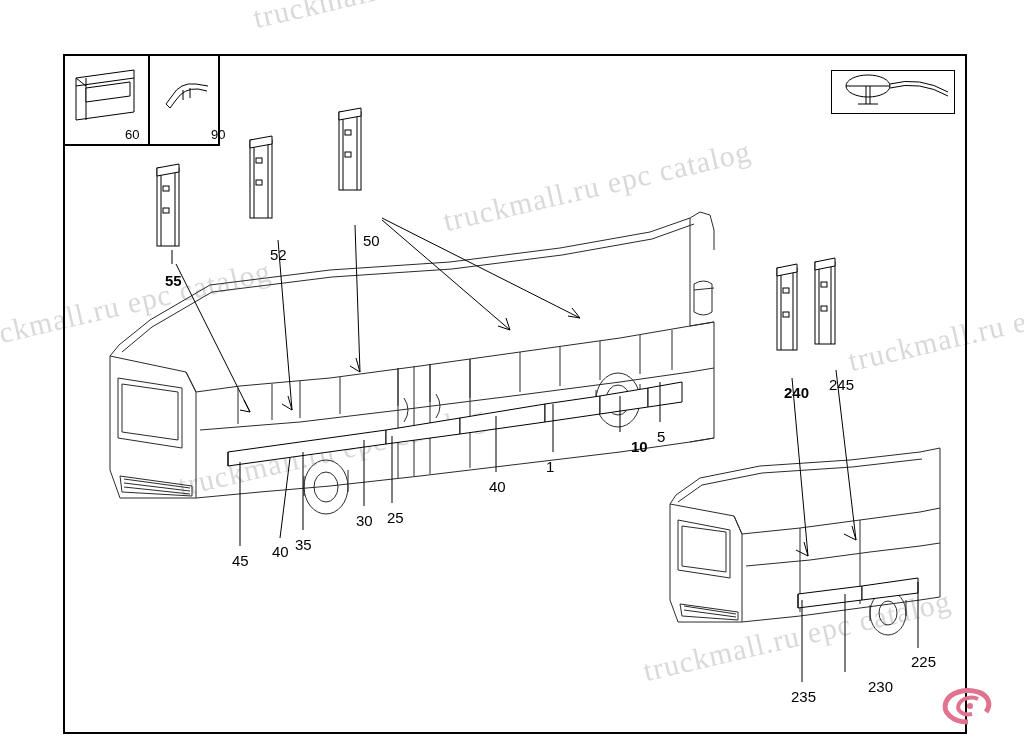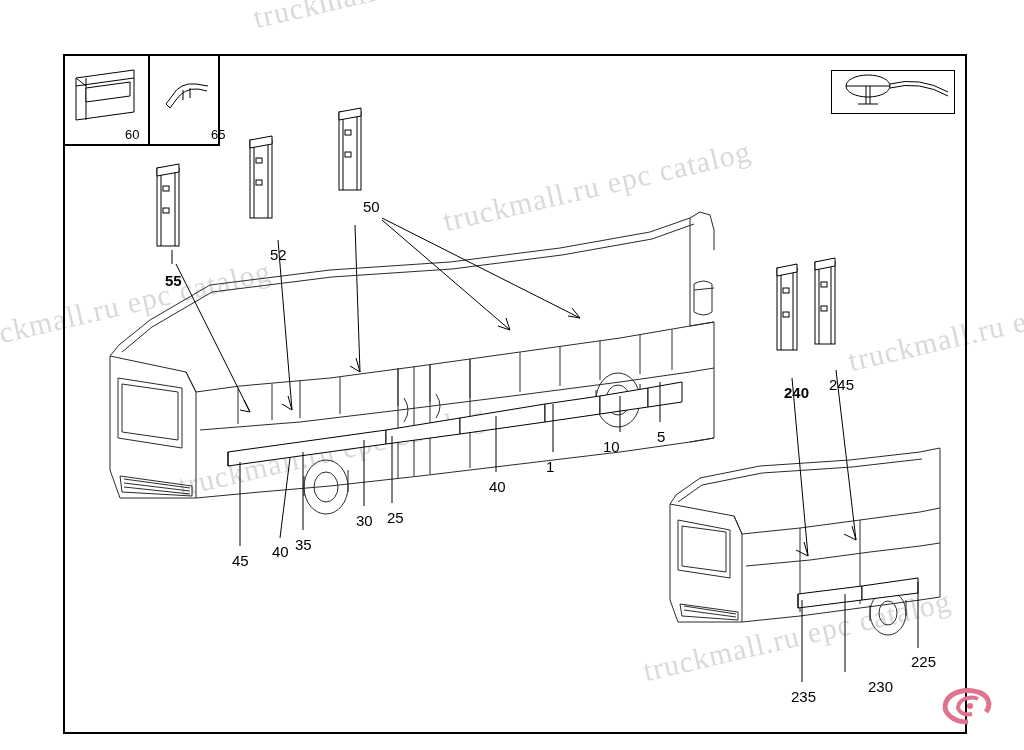--- a/index.html
+++ b/index.html
@@ -277,37 +277,37 @@
       <path class="ln thin" d="M890,84 Q920,76 948,92"></path>
       <path class="ln thin" d="M890,88 Q920,80 948,96"></path>
     </g>
   </svg>
 
   <div class="frame"></div>
 
   <div class="legendbox">
     <div class="divider"></div>
     <div class="cellnum" style="left:62px;margin-top:32px;">60</div>
-    <div class="cellnum" style="left:148px;">65</div>
+    <div class="cellnum" style="left:148px;">90</div>
   </div>
 
   <div class="topright"></div>
 
   <div id="callout-layer">
       <div class="num" style="left: 165px; top: 272px; font-weight: bold;">55</div>
       <div class="num" style="left: 270px; top: 246px;">52</div>
-      <div class="num" style="left: 363px; top: 198px;">50</div>
+      <div class="num" style="left: 363px; top: 232px;">50</div>
       <div class="num" style="left: 232px; top: 552px;">45</div>
       <div class="num" style="left: 272px; top: 543px;">40</div>
       <div class="num" style="left: 295px; top: 536px;">35</div>
       <div class="num" style="left: 356px; top: 512px;">30</div>
       <div class="num" style="left: 387px; top: 509px;">25</div>
       <div class="num" style="left: 489px; top: 478px;">40</div>
       <div class="num" style="left: 546px; top: 458px;">1</div>
-      <div class="num" style="left: 603px; top: 438px;">10</div>
+      <div class="num" style="left: 631px; top: 438px; font-weight: bold;">10</div>
       <div class="num" style="left: 657px; top: 428px;">5</div>
       <div class="num" style="left: 784px; top: 384px; font-weight: bold;">240</div>
       <div class="num" style="left: 829px; top: 376px;">245</div>
       <div class="num" style="left: 791px; top: 688px;">235</div>
       <div class="num" style="left: 836px; top: 678px; padding-left: 32px;">230</div>
       <div class="num" style="left: 911px; top: 653px; text-align: center;">225</div>
     </div>
 
   <div class="logo">
     <svg width="170" height="72" style="position:absolute;left:0;top:0;">

